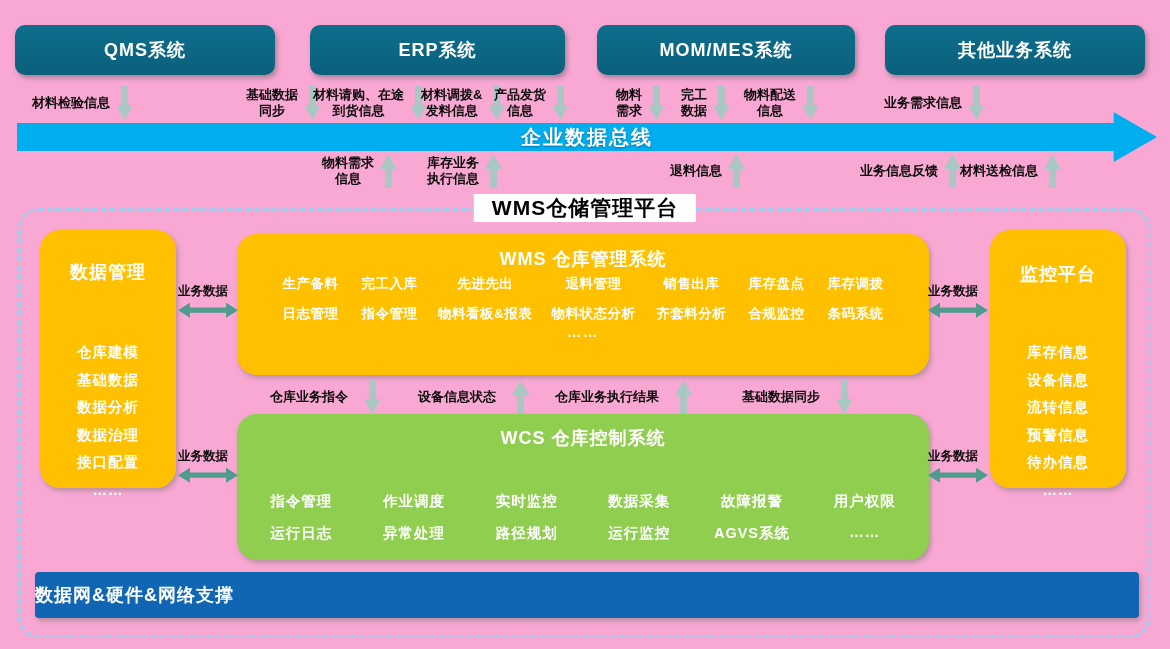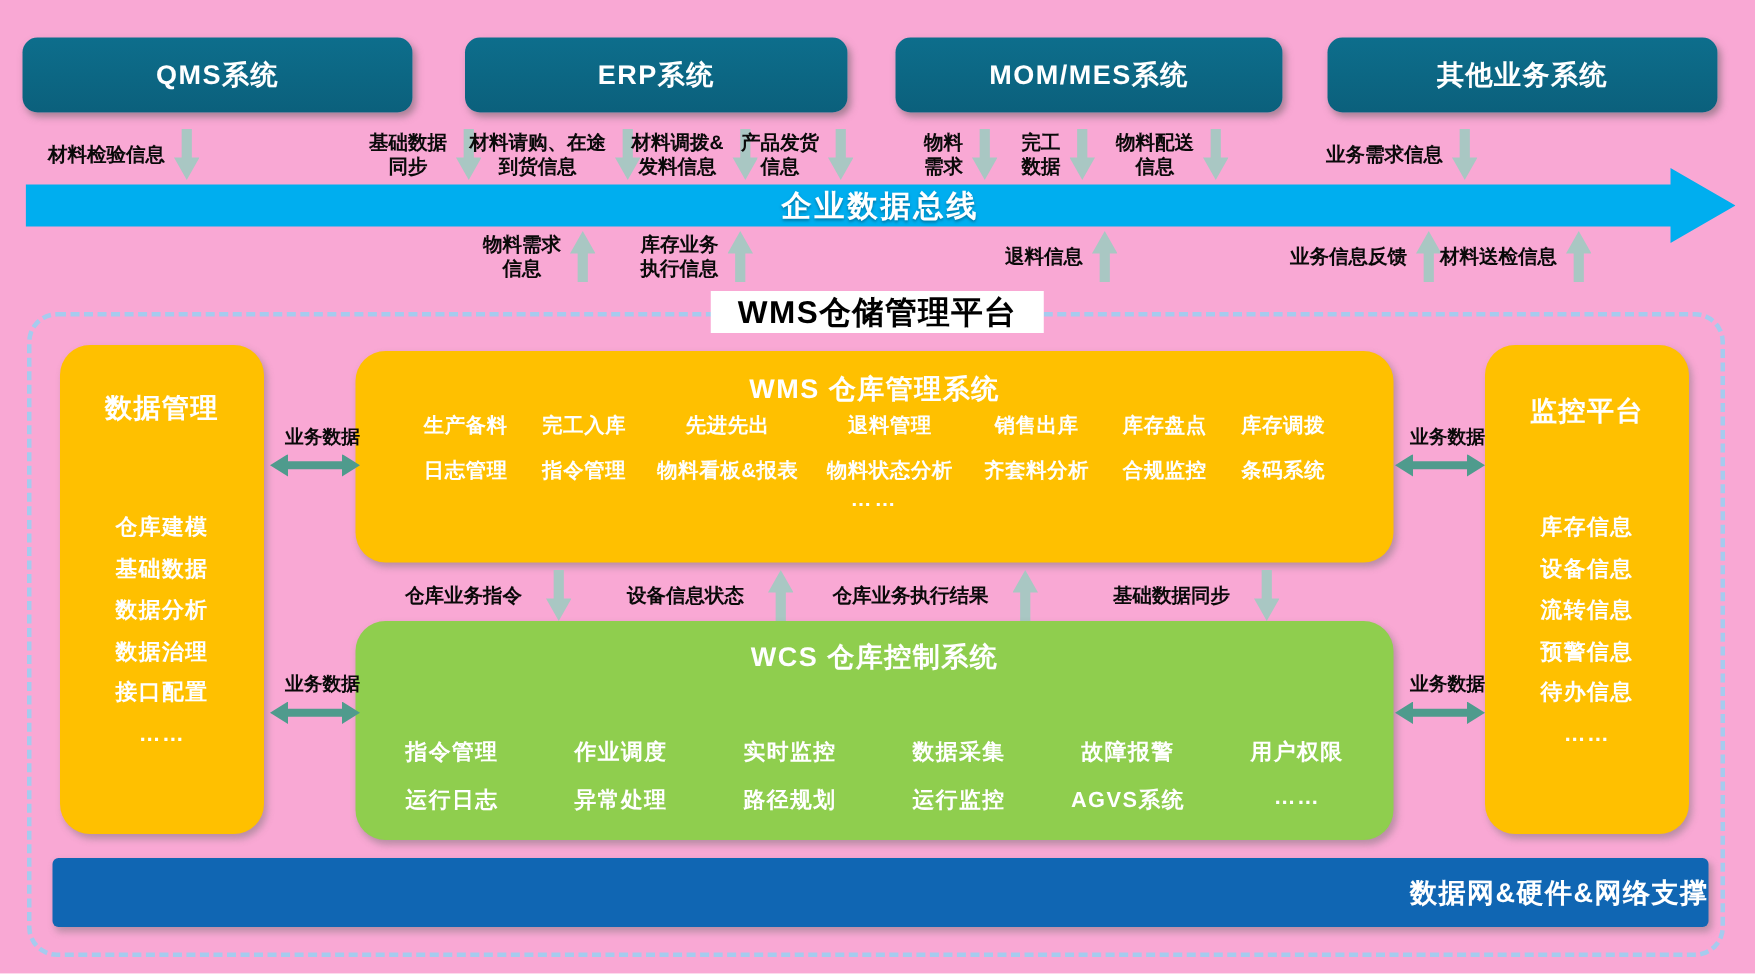--- a/index.html
+++ b/index.html
@@ -33,21 +33,21 @@
   .platform{
     position:absolute;left:18px;top:208px;width:1132px;height:430px;
     border:3px dashed var(--dash-blue,#A6CBEE);border-radius:20px;box-sizing:border-box;
   }
   .platform-title{
     position:absolute;left:50%;transform:translateX(-50%);top:194px;background:#fff;
     padding:0 18px;font-size:21px;font-weight:700;color:#000;z-index:3;letter-spacing:1px;
   }
   
   .panel{
-    position:absolute;top:230px;width:136px;height:326px;border-radius:20px;
+    position:absolute;top:230px;width:136px;height:258px;border-radius:20px;
     background:var(--orange,#FFC000);box-shadow:2px 3px 5px rgba(110,110,110,.45);
     color:#fff;text-align:center;box-sizing:border-box;
   }
   .panel-title{font-size:18px;font-weight:700;letter-spacing:1px;}
   .panel-items{font-size:14.5px;font-weight:700;letter-spacing:1px;}
   .panel-items div{height:27.5px;line-height:27.5px;}
   
   .wmsbox{
     position:absolute;left:237px;top:234px;width:692px;height:141px;border-radius:20px;
     background:var(--orange,#FFC000);box-shadow:2px 3px 5px rgba(110,110,110,.45);
@@ -65,31 +65,31 @@
     position:absolute;left:237px;top:414px;width:692px;height:146px;border-radius:20px;
     background:var(--green,#8FCE4E);box-shadow:2px 3px 5px rgba(110,110,110,.45);
     color:#fff;box-sizing:border-box;padding-top:12px;
   }
   .wcs-grid{
     display:grid;grid-template-columns:repeat(6,1fr);
     padding:0 8px;margin-top:42px;row-gap:13px;justify-items:center;
     font-size:14.5px;font-weight:700;letter-spacing:1px;white-space:nowrap;
   }
   
-  .bizlink{position:absolute;width:62px;display:flex;flex-direction:column;align-items:flex-end;gap:3px;}
+  .bizlink{position:absolute;width:62px;display:flex;flex-direction:column;align-items:flex-start;gap:3px;}
   .bizlink .flowlbl{font-size:12.5px;}
   .arr2{
     width:60px;height:15px;background:var(--arrow-dark,#4F9B8D);
     clip-path:polygon(0 50%,20% 0,20% 32%,80% 32%,80% 0,100% 50%,80% 100%,80% 68%,20% 68%,20% 100%);
   }
   
   .foundation{
     position:absolute;left:35px;top:572px;width:1104px;height:46px;border-radius:4px;
     background:var(--navy,#1066B3);box-shadow:2px 3px 5px rgba(110,110,110,.45);
-    color:#fff;font-size:18px;font-weight:700;display:flex;align-items:center;justify-content:flex-end;letter-spacing:1px;
+    color:#fff;font-size:18px;font-weight:700;display:flex;align-items:center;justify-content:flex-start;letter-spacing:1px;
   }
 </style>
 </head>
 <body>
 
 <div class="stage">
 
   <div class="sysbox" style="left:15px;width:260px">QMS系统</div>
   <div class="sysbox" style="left:310px;width:255px">ERP系统</div>
   <div class="sysbox" style="left:597px;width:258px">MOM/MES系统</div>

